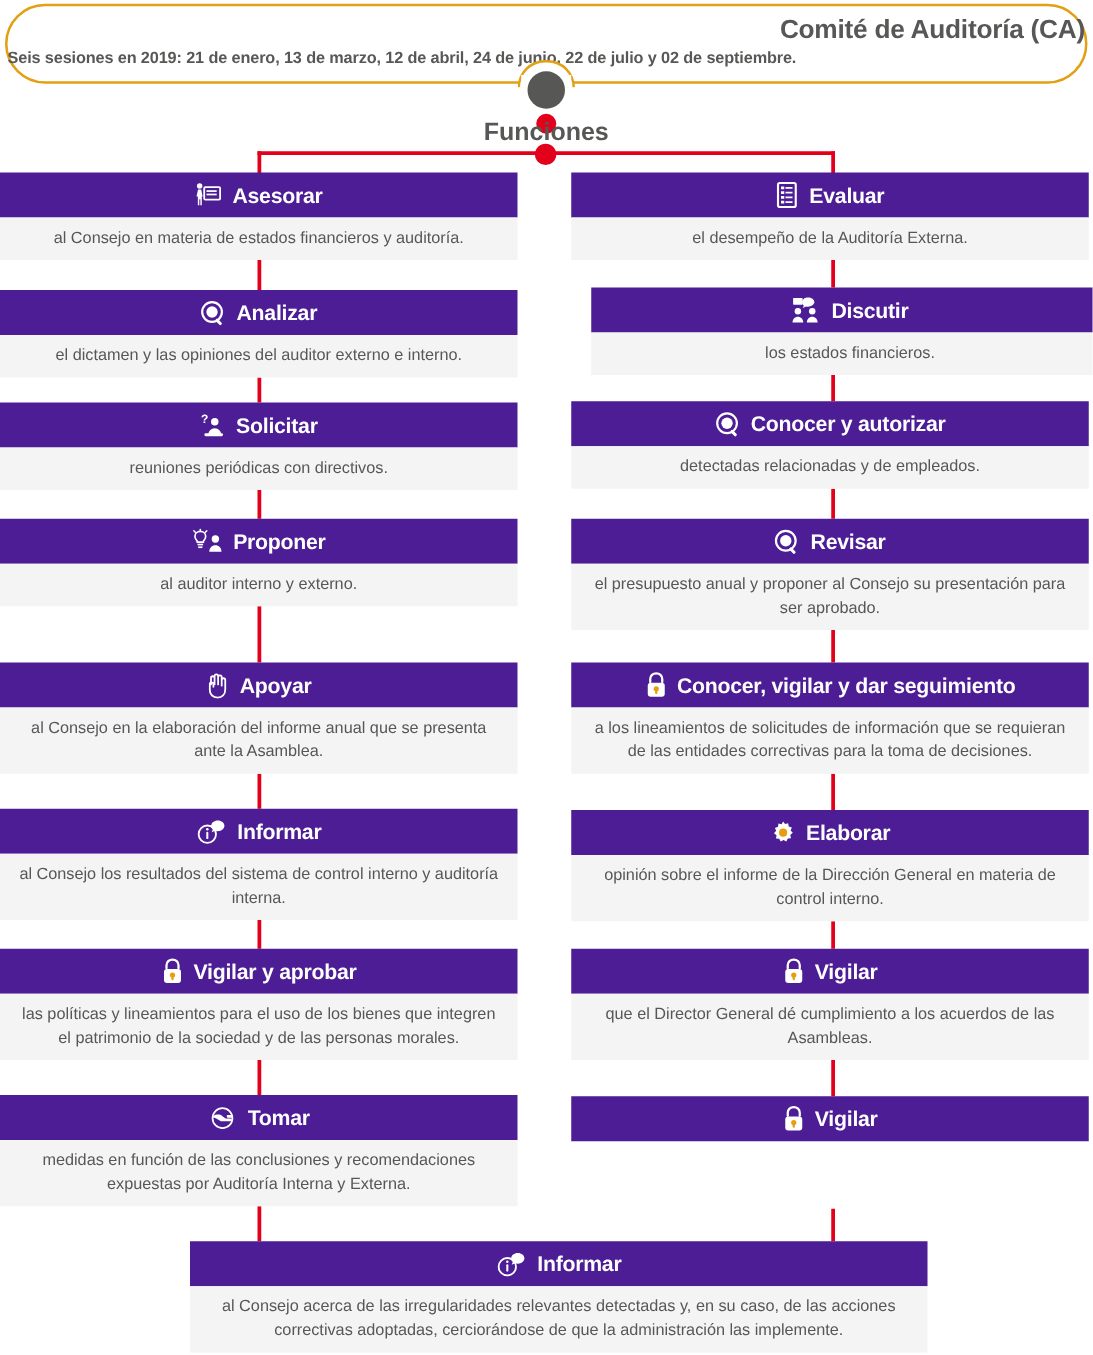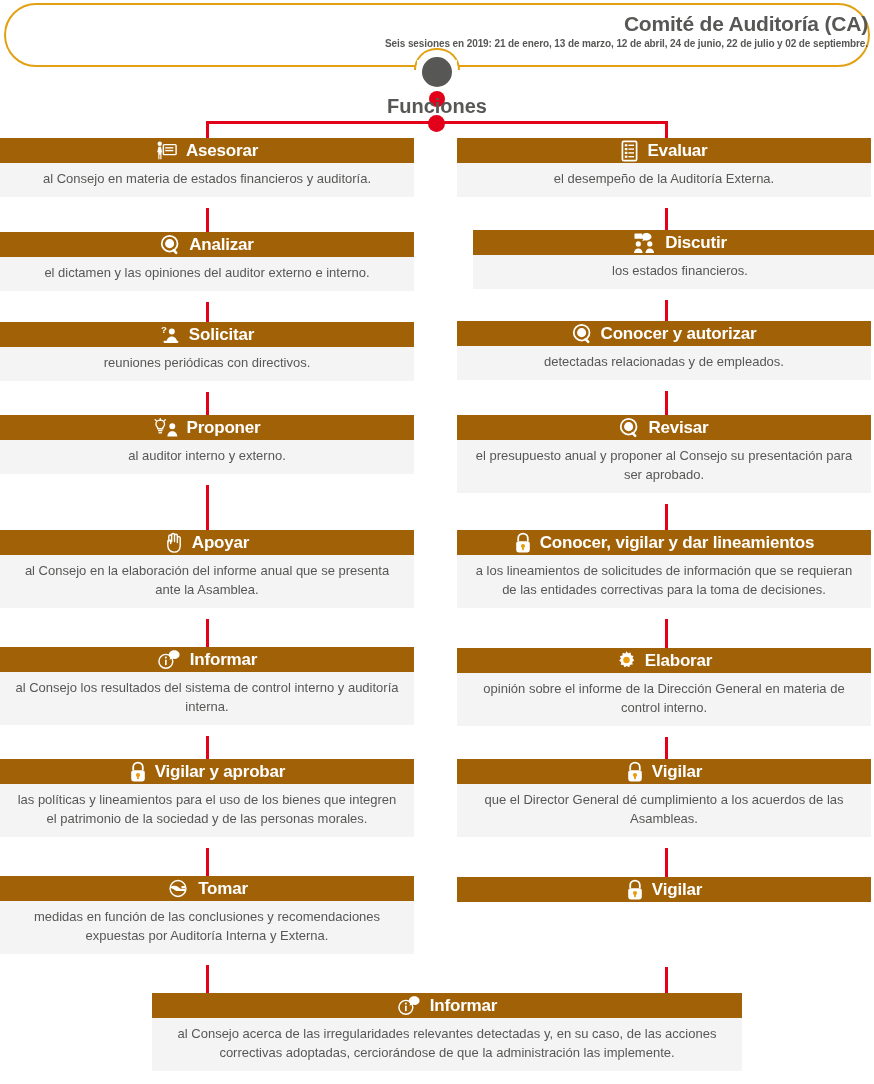--- a/index.html
+++ b/index.html
@@ -20,22 +20,22 @@
     background: #ffffff;
   }
   .header-title {
     position: absolute; left: 0; top: 7px; width: 100%;
     text-align: right;
     font-size: 21px; font-weight: bold; color: #575756;
     letter-spacing: -0.2px;
   }
   .header-sub {
     position: absolute; left: 0; top: 33px; width: 100%;
-    text-align: right;
-    font-size: 10px; font-weight: bold; color: #575756;
+    text-align: left;
+    font-size: 13px; font-weight: bold; color: #575756;
     letter-spacing: -0.1px;
   }
   
   .header-notch {
     position: absolute; left: 414px; top: 48px;
     width: 46px; height: 22px;
     background: #ffffff;
     border: 2.5px solid #e2a012;
     border-bottom: none;
     border-top-left-radius: 24px; border-top-right-radius: 24px;
@@ -70,22 +70,22 @@
     position: absolute; left: 428px; top: 115px;
     width: 17px; height: 17px; border-radius: 50%;
     background: #e2001a; z-index: 6;
   }
   .vstem-left  { position: absolute; left: 206px; top: 121px; width: 3px; height: 20px; background: #e2001a; z-index: 2; }
   .vstem-right { position: absolute; left: 665px; top: 121px; width: 3px; height: 20px; background: #e2001a; z-index: 2; }
 
   
   .card { position: absolute; z-index: 5; }
   .card-head {
-    background: #a16207;
-    height: 25px;
+    background: #4c1d95;
+    height: 36px;
     display: flex; align-items: center; justify-content: center;
     gap: 8px;
     color: #ffffff;
   }
   .card-head .title {
     font-size: 17px; font-weight: bold; color: #ffffff;
     letter-spacing: -0.2px; line-height: 1;
   }
   .card-body {
     background: #f4f4f4;
@@ -302,21 +302,21 @@
       <div class="card" style="left: 457px; top: 530px; width: 414px;">
         <div class="card-head">
           <span class="icon">
             <svg width="18" height="22" viewBox="0 0 18 22">
               <path d="M4.2 8.6V6.2C4.2 3.6 6.3 1.6 9 1.6s4.8 2 4.8 4.6v2.4" fill="none" stroke="#ffffff" stroke-width="1.8" stroke-linecap="round"></path>
               <rect x="2.2" y="9.2" width="13.6" height="11.2" rx="2.4" fill="#ffffff"></rect>
               <circle cx="9" cy="14" r="2.1" fill="#e89c0e"></circle>
               <rect x="8.1" y="14.6" width="1.8" height="3.6" rx="0.8" fill="#e89c0e"></rect>
             </svg>
           </span>
-          <span class="title">Conocer, vigilar y dar lineamientos</span>
+          <span class="title">Conocer, vigilar y dar seguimiento</span>
         </div>
         <div class="card-body">a los lineamientos de solicitudes de información que se requieran de las entidades correctivas para la toma de decisiones.</div>
       </div>
       <div class="card" style="left: 457px; top: 648px; width: 414px;">
         <div class="card-head">
           <span class="icon">
             <svg width="21" height="21" viewBox="0 0 22 22">
               <path d="M11 1.2l1.6 2.2 2.6-.7.5 2.7 2.6.8-1 2.5 1.8 2-2.1 1.8.6 2.7-2.7.3-1.2 2.5-2.4-1.3-2.3 1.4-1.3-2.4-2.7-.2.5-2.7L3.3 11l1.9-1.9-1.1-2.5 2.6-.9.4-2.7 2.6.6z" fill="#ffffff"></path>
               <circle cx="11" cy="10.6" r="3.4" fill="#e89c0e"></circle>
             </svg>

